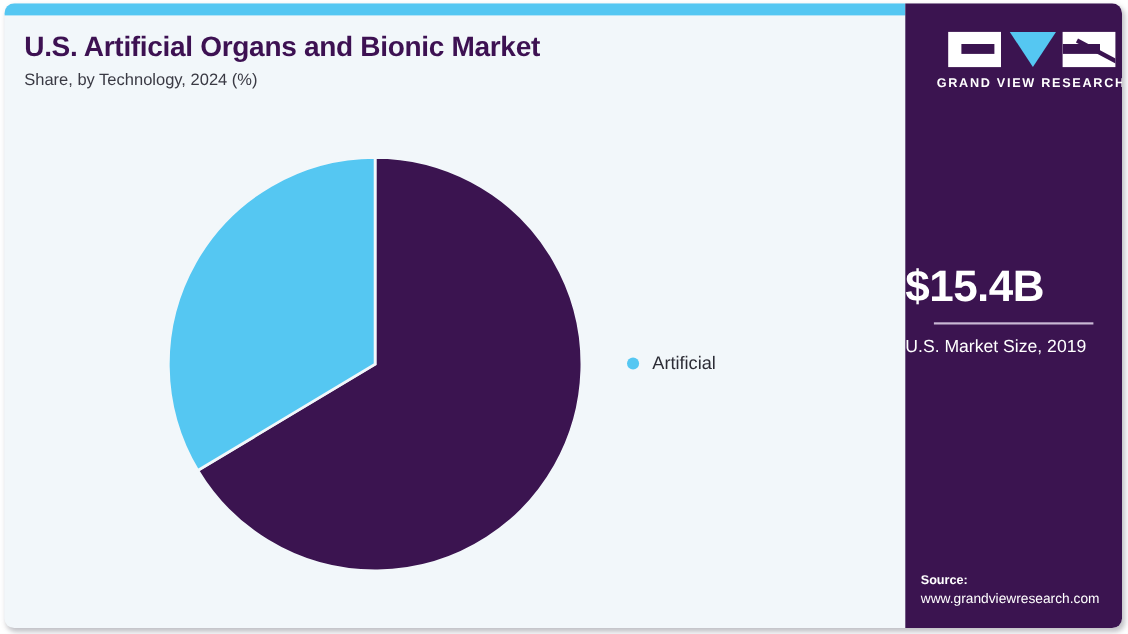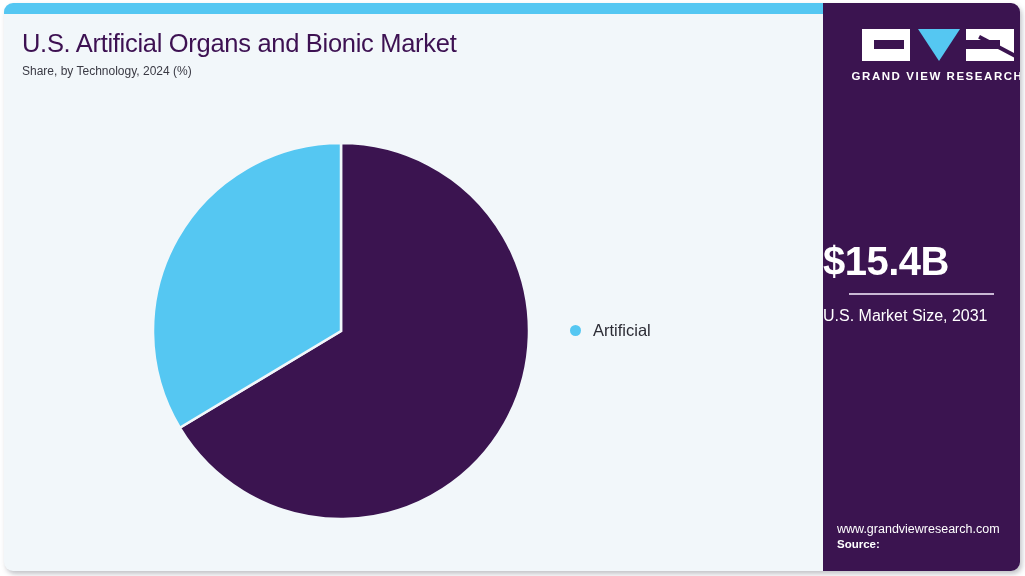--- a/index.html
+++ b/index.html
@@ -46,29 +46,29 @@
   }
 
   #title-block {
     position: absolute;
     left: 18px;
     top: 15px;
     width: 780px;
   }
   #chart-title {
     font-size: 25.5px;
-    font-weight: normal;
+    font-weight: bold;
     color: #3d1152;
     letter-spacing: -0.3px;
     line-height: 1.15;
     margin: 0;
     white-space: nowrap;
   }
   #chart-subtitle {
-    font-size: 12px;
+    font-size: 15px;
     color: #3a3a44;
     margin: 6px 0 0 0;
     line-height: 1.2;
     white-space: nowrap;
   }
 
   
   #pie-wrap {
     position: absolute;
     left: 146px;
@@ -283,23 +283,23 @@
         <span class="logo-g"></span>
         <span class="logo-v"></span>
         <span class="logo-r"></span>
       </div>
       <div id="logo-text">GRAND VIEW RESEARCH</div>
     </div>
 
     <div id="stat-block">
       <div id="stat-value">$15.4B</div>
       <div id="stat-divider"></div>
-      <div id="stat-caption">U.S. Market Size, 2031</div>
+      <div id="stat-caption">U.S. Market Size, 2019</div>
     </div>
 
     <div id="source-block">
+      <div id="source-label">Source:</div>
       <div id="source-url">www.grandviewresearch.com</div>
-      <div id="source-label">Source:</div>
     </div>
 
   </div>
 
 </div>
 
 </body></html>

